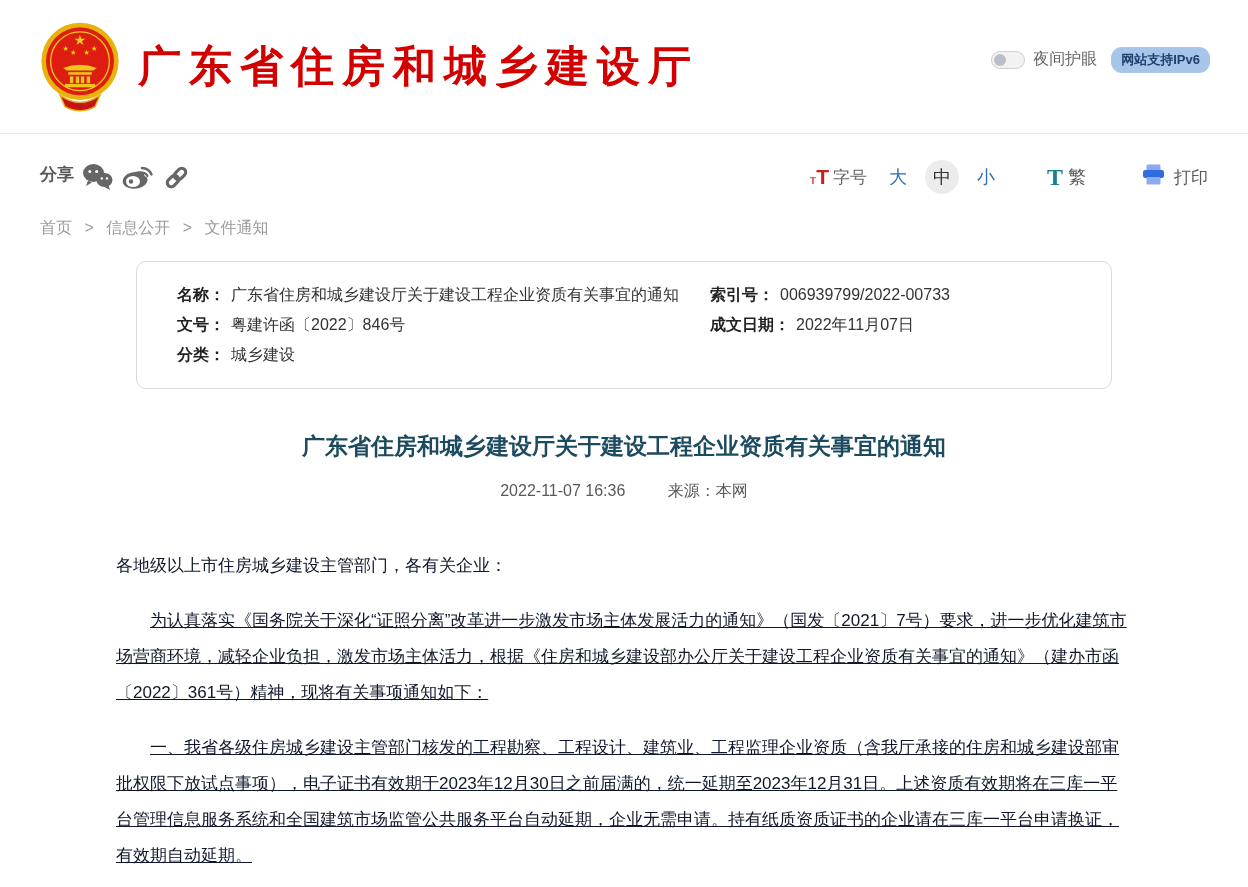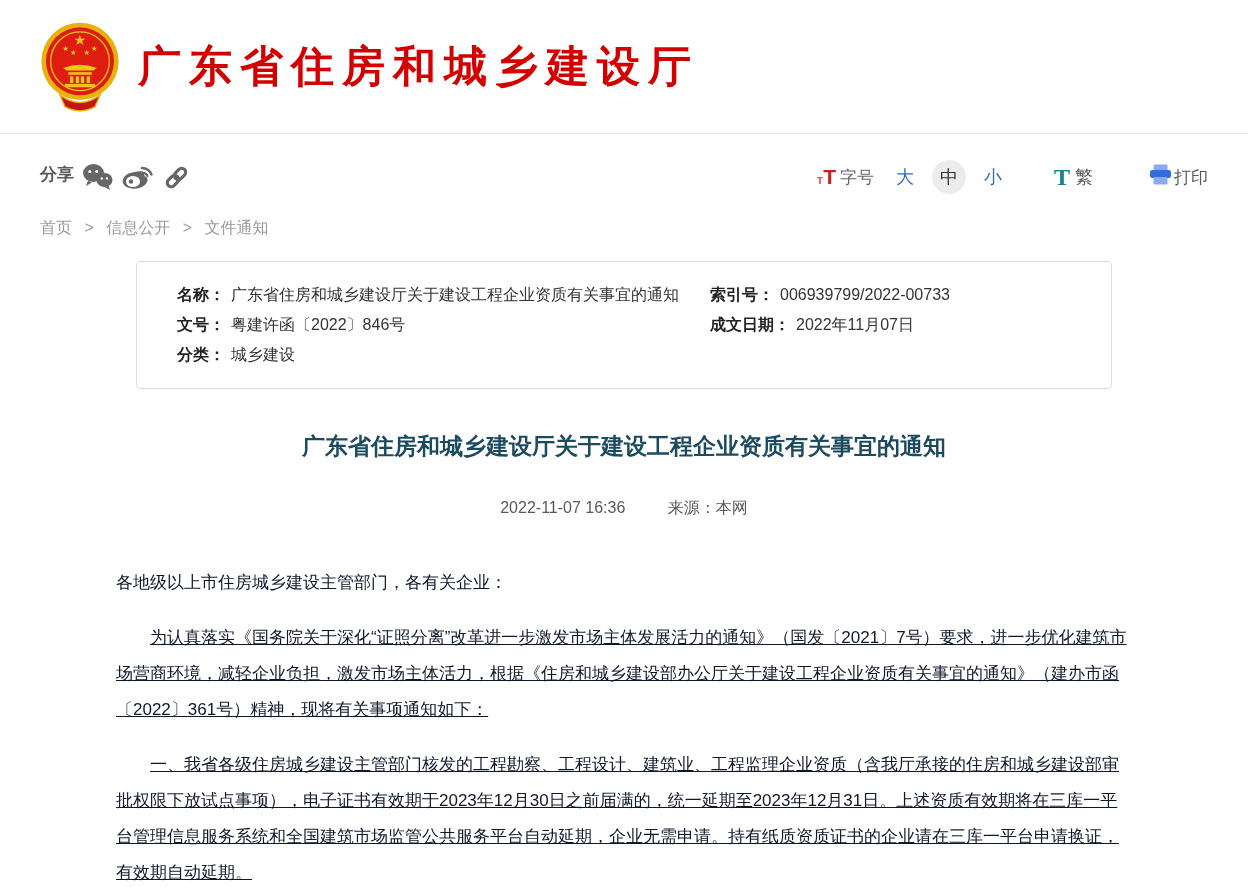--- a/index.html
+++ b/index.html
@@ -30,40 +30,40 @@
   .tt-icon i { font-style:normal; color:#e25f55; font-size:13px; font-weight:bold; }
   .tt-icon b { color:#ce1f1f; font-size:21px; font-weight:bold; }
   .fs-label { margin:0 14px 0 4px; }
   .size-btn { color:#2f6eb5; text-decoration:none; font-size:18px; margin:0 8px; cursor:pointer; }
   .size-btn.active { color:#333; background:#ececec; border-radius:50%; width:34px; height:34px;
                      display:inline-flex; align-items:center; justify-content:center; margin:0 10px; }
   .trad { margin-left:44px; cursor:pointer; display:inline-flex; align-items:center; }
   .trad-t { color:#15808e; font-family:"Liberation Serif","DejaVu Serif",serif;
             font-size:24px; font-weight:bold; margin-right:5px; }
   .trad-label { color:#595959; font-size:18px; }
-  .print { margin-left:56px; cursor:pointer; display:inline-flex; align-items:center; gap:2px; }
+  .print { margin-left:56px; cursor:pointer; display:inline-flex; align-items:center; gap:9px; }
   .print-label { color:#595959; font-size:17px; }
 
   
   .breadcrumb { padding:24px 40px 0 40px; color:#9a9a9a; font-size:16px; }
   .breadcrumb a { color:#9a9a9a; text-decoration:none; cursor:pointer; }
   .breadcrumb .sep { margin:0 8px; }
 
   
   .meta-box { width:976px; margin:22px auto 0 auto; border:1px solid #dcdcdc;
-              border-radius:4px; padding:18px 20px 18px 40px;
+              border-radius:10px; padding:18px 20px 18px 40px;
               display:grid; grid-template-columns:533px 1fr; }
   .meta-row { line-height:30px; font-size:16px; white-space:nowrap; }
   .meta-row b { color:#222; margin-right:6px; }
   .meta-row span { color:#333; }
 
   
   .article-title { text-align:center; color:#1c4a5e; font-size:23px; font-weight:bold;
                    margin-top:42px; }
-  .pub-line { text-align:center; color:#595959; font-size:16px; margin-top:36px; }
+  .pub-line { text-align:center; color:#595959; font-size:16px; margin-top:19px; }
   .pub-line .src { margin-left:38px; }
   .article-body { width:1016px; margin:46px auto 0 auto; font-size:17px;
                   line-height:36px; color:#0f172a; }
   .article-body p { margin-bottom:19px; }
   .article-body p.ind { text-indent:2em;text-decoration:underline; }
 </style>
 </head>
 <body>
 
 <div class="site-header">
@@ -81,20 +81,27 @@
       <rect x="36" y="61" width="28" height="3" fill="#f3c41d"></rect>
       <rect x="38" y="66" width="4" height="8" fill="#f3c41d"></rect>
       <rect x="45" y="66" width="4" height="8" fill="#f3c41d"></rect>
       <rect x="51" y="66" width="4" height="8" fill="#f3c41d"></rect>
       <rect x="58" y="66" width="4" height="8" fill="#f3c41d"></rect>
       <rect x="32" y="75" width="36" height="4" fill="#f3c41d"></rect>
       <path d="M26 88 Q50 106 74 88 L68 102 Q50 112 32 102 Z" fill="#c41414" stroke="#e9b10c" stroke-width="1.6"></path>
     </svg>
   </span>
   <div class="site-name">广东省住房和城乡建设厅</div>
+  <div class="header-right">
+    <span class="toggle">
+        <span class="knob"></span>
+      </span>
+    <span class="night-label">夜间护眼</span>
+    <span class="ipv6-badge">网站支持IPv6</span>
+  </div>
 </div>
 
 <div class="toolbar">
   <div class="share-group">
     <span class="share-label">分享</span>
     <span class="share-icon">
       <svg width="31" height="27" viewBox="0 0 31 27">
         <ellipse cx="11.5" cy="10" rx="10.5" ry="9" fill="#666"></ellipse>
         <path d="M6 17.5 L4 23 L10 19.5 Z" fill="#666"></path>
         <circle cx="7.8" cy="8.6" r="1.5" fill="#fff"></circle>

